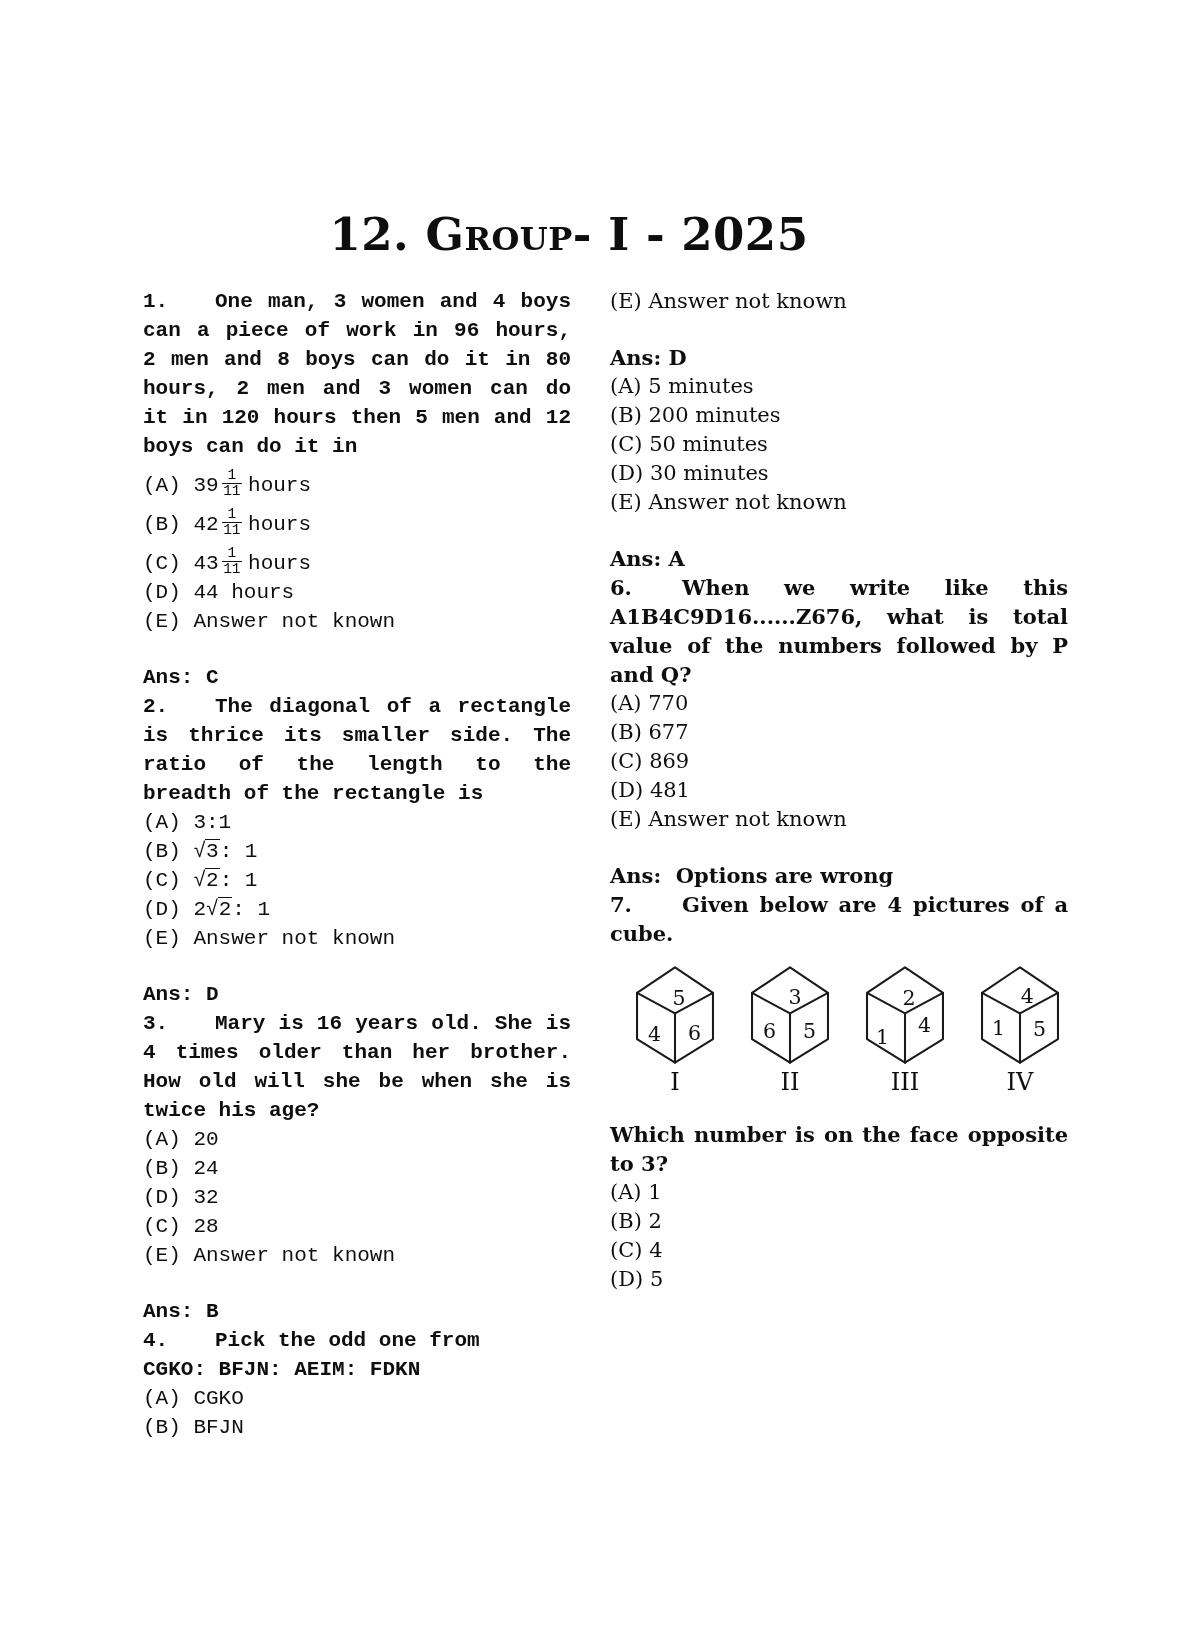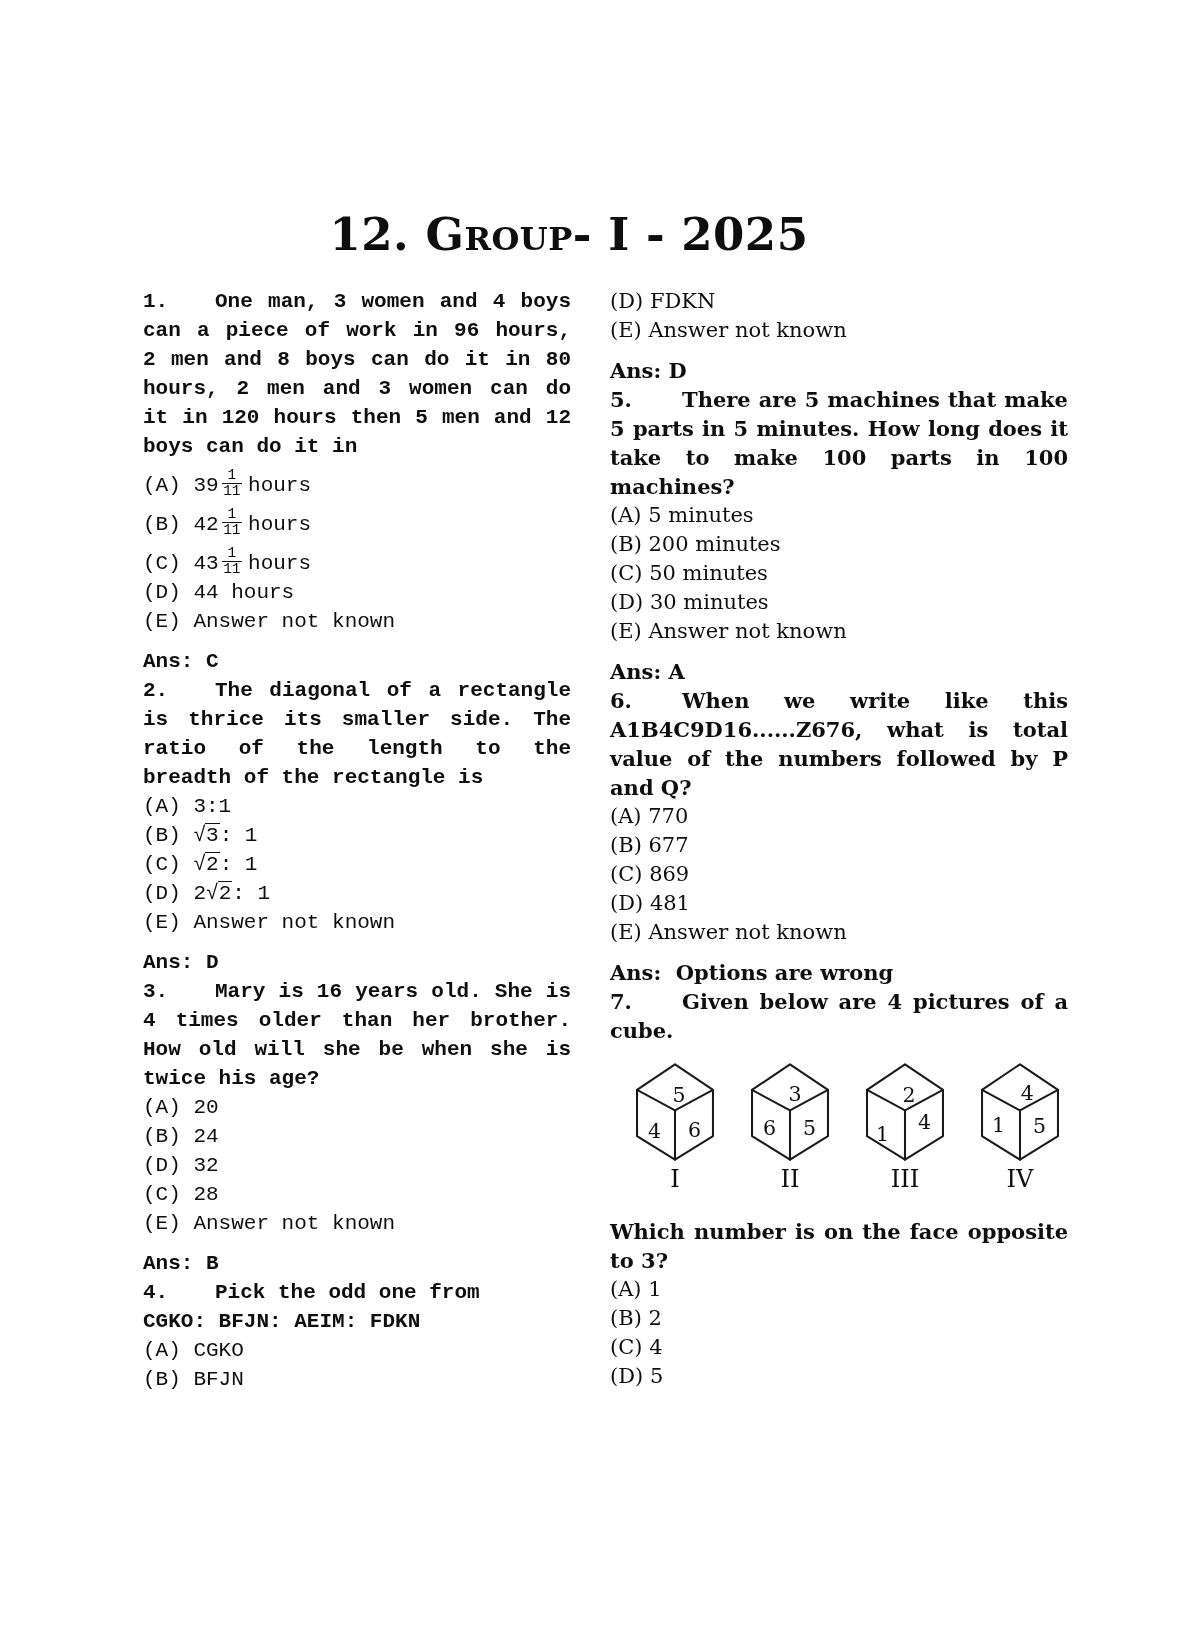--- a/index.html
+++ b/index.html
@@ -20,21 +20,21 @@
     letter-spacing:0.5px;
     padding-right:64px;
   }
   .columns { display:flex; margin-top:25px; padding-left:143px; }
   .col-left  { width:428px;font-family:Liberation Mono, monospace; }
   .col-right { width:458px; margin-left:39px; }
 
   .q { font-weight:bold; text-align:justify; }
   .qnum { display:inline-block; width:72px; }
   .opt { font-weight:normal; }
-  .ans { font-weight:bold; margin-top:11px; white-space:pre-wrap; }
+  .ans { font-weight:bold; margin-top:27px; white-space:pre-wrap; }
 
   .opt-frac { display:flex; align-items:flex-end; height:39px; }
   .frac {
     display:inline-flex; flex-direction:column; align-items:center;
     font-size:14.5px; line-height:15px; font-weight:normal;
     margin:0 6px 0 3px; position:relative; top:-1px;
   }
   .frac .den { border-top:1.6px solid #111; padding:0 1.5px; }
 
   .rad { white-space:nowrap; }
@@ -120,26 +120,24 @@
       <p class="q"><span class="qnum">4.</span><span>Pick the odd one from</span></p>
       <p class="q">CGKO: BFJN: AEIM: FDKN</p>
 
       <p class="opt">(A) CGKO</p>
       <p class="opt">(B) BFJN</p>
 
     </div>
 
     <div class="col-right">
 
-      <p class="opt">(D) FDKN</p>
       <p class="opt">(E) Answer not known</p>
 
       <p class="ans">Ans: D</p>
 
-      <p class="q"><span class="qnum">5.</span><span>There are 5 machines that make 5 parts in 5 minutes. How long does it take to make 100 parts in 100 machines?</span></p>
 
       <p class="opt">(A) 5 minutes</p>
       <p class="opt">(B) 200 minutes</p>
       <p class="opt">(C) 50 minutes</p>
       <p class="opt">(D) 30 minutes</p>
       <p class="opt">(E) Answer not known</p>
 
       <p class="ans">Ans: A</p>
 
       <p class="q"><span class="qnum">6.</span><span>When we write like this A1B4C9D16......Z676, what is total value of the numbers followed by P and Q?</span></p>

